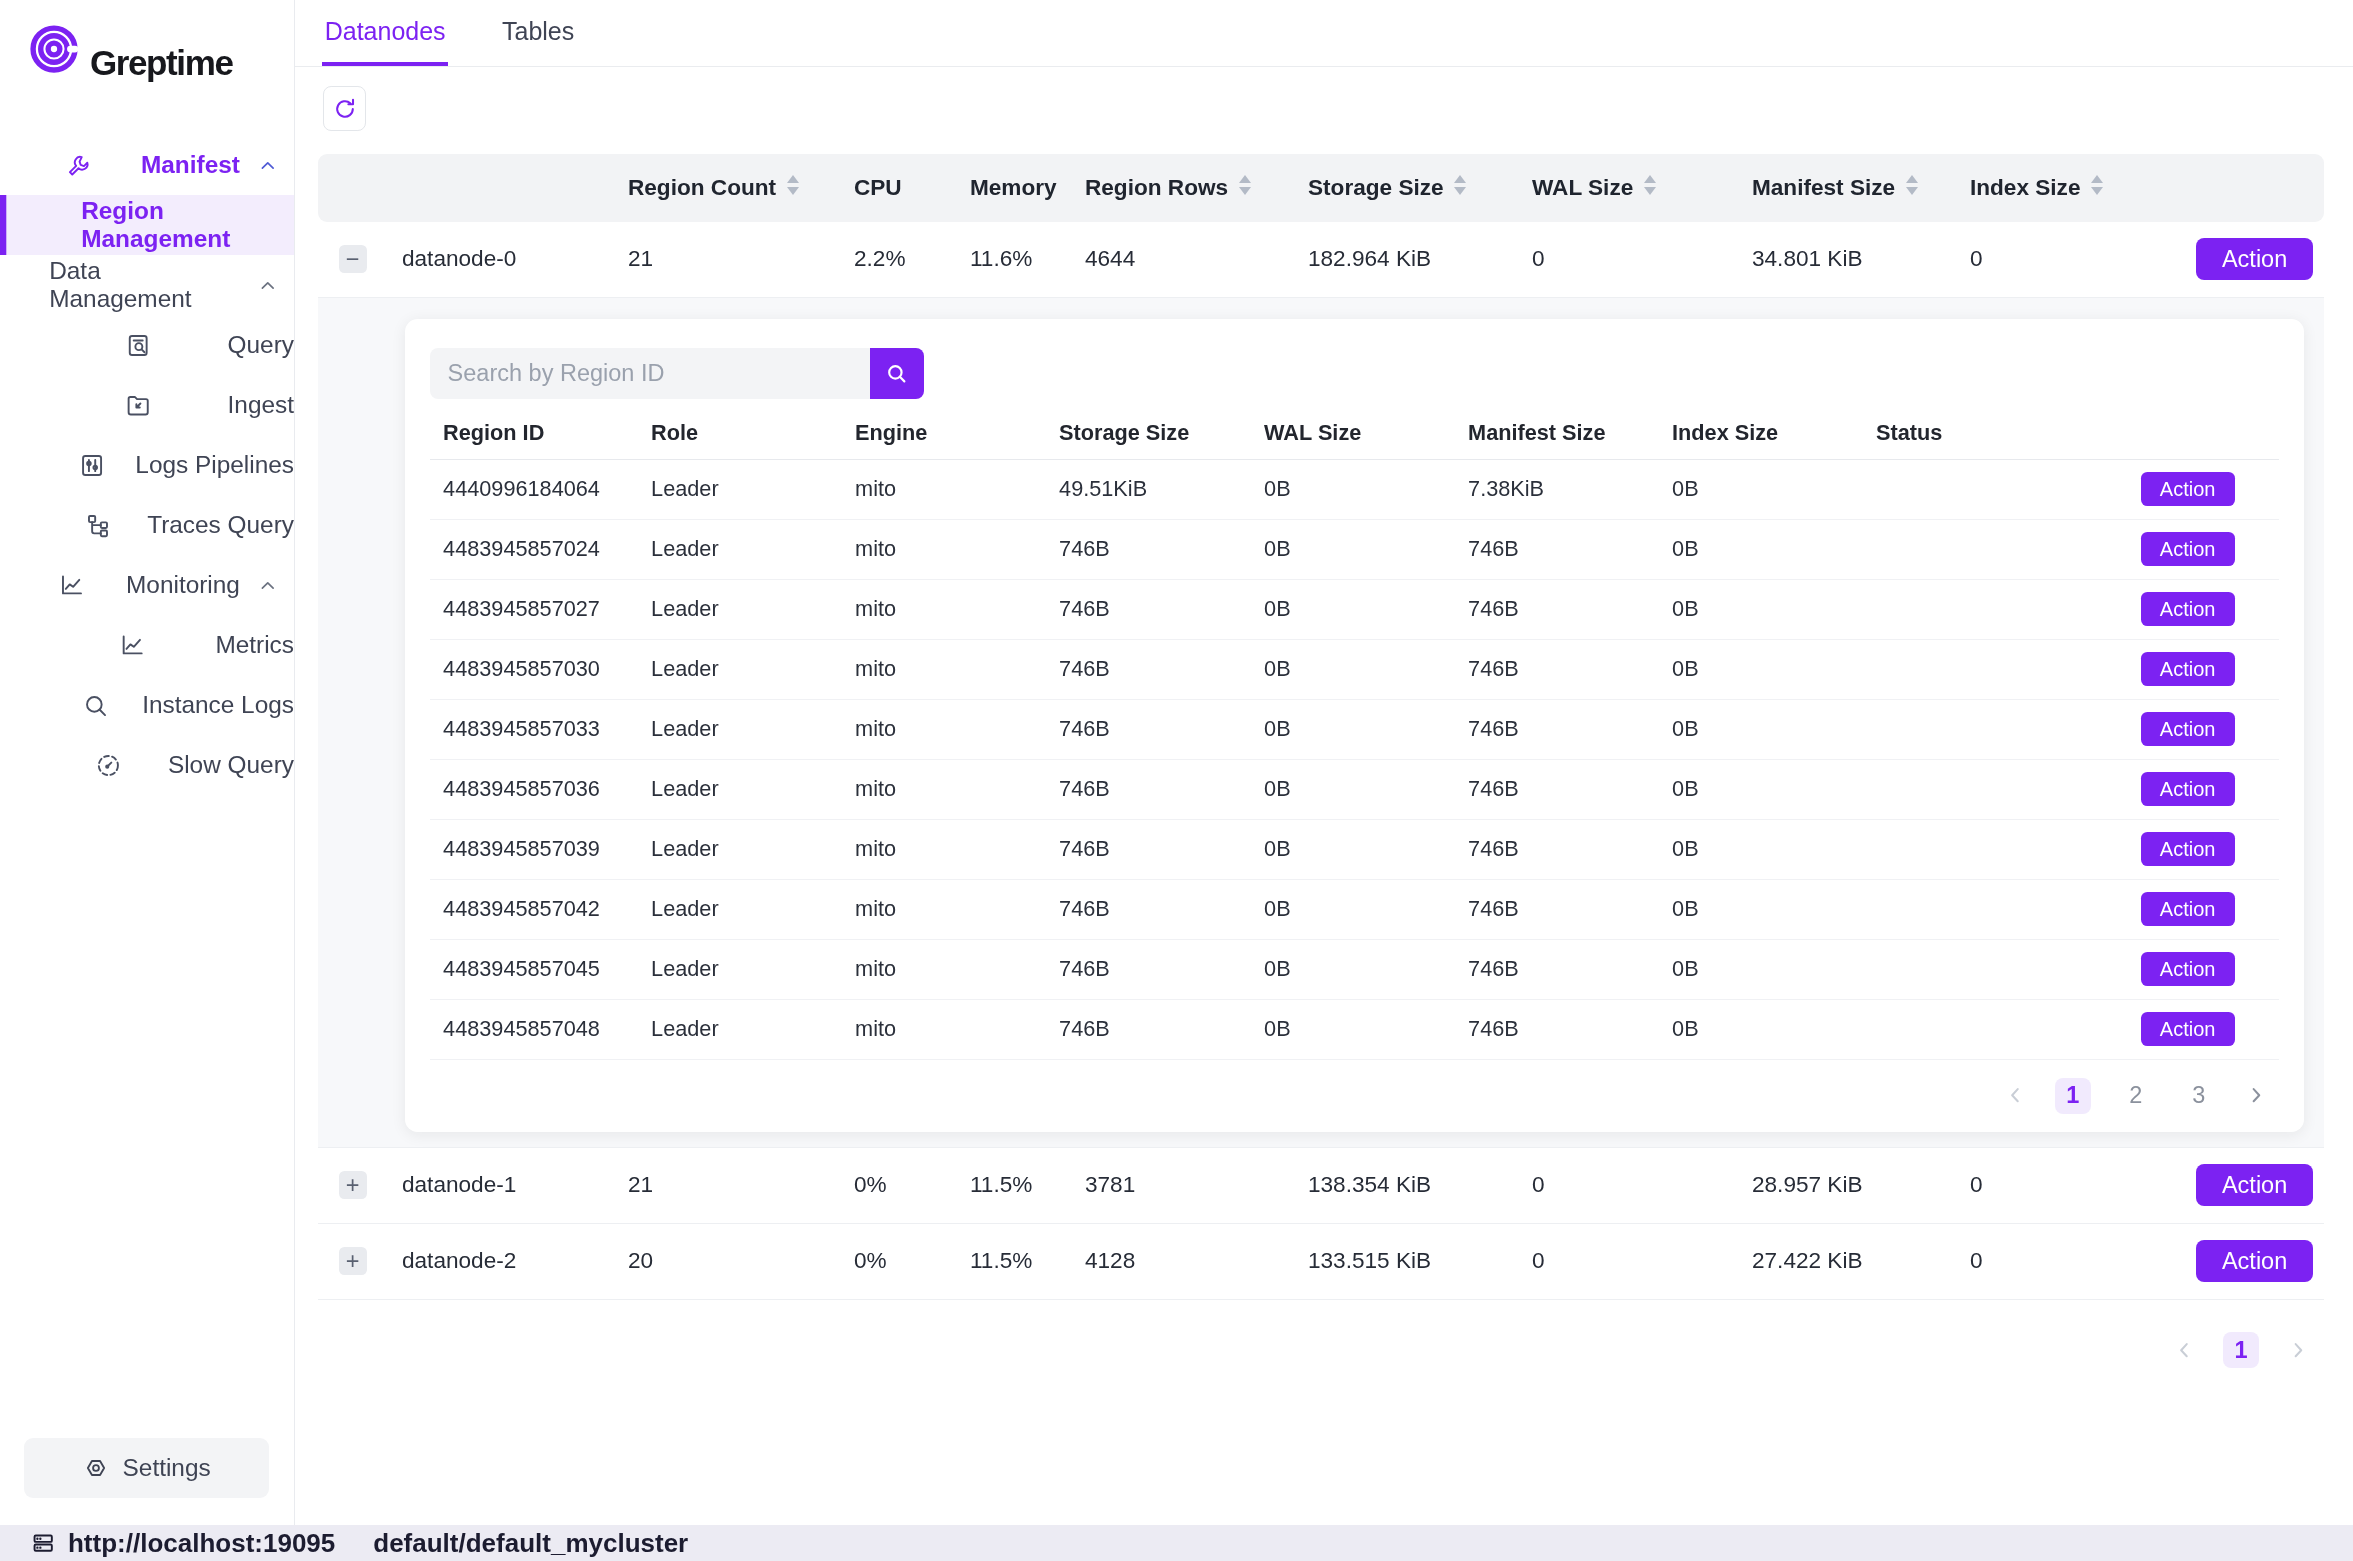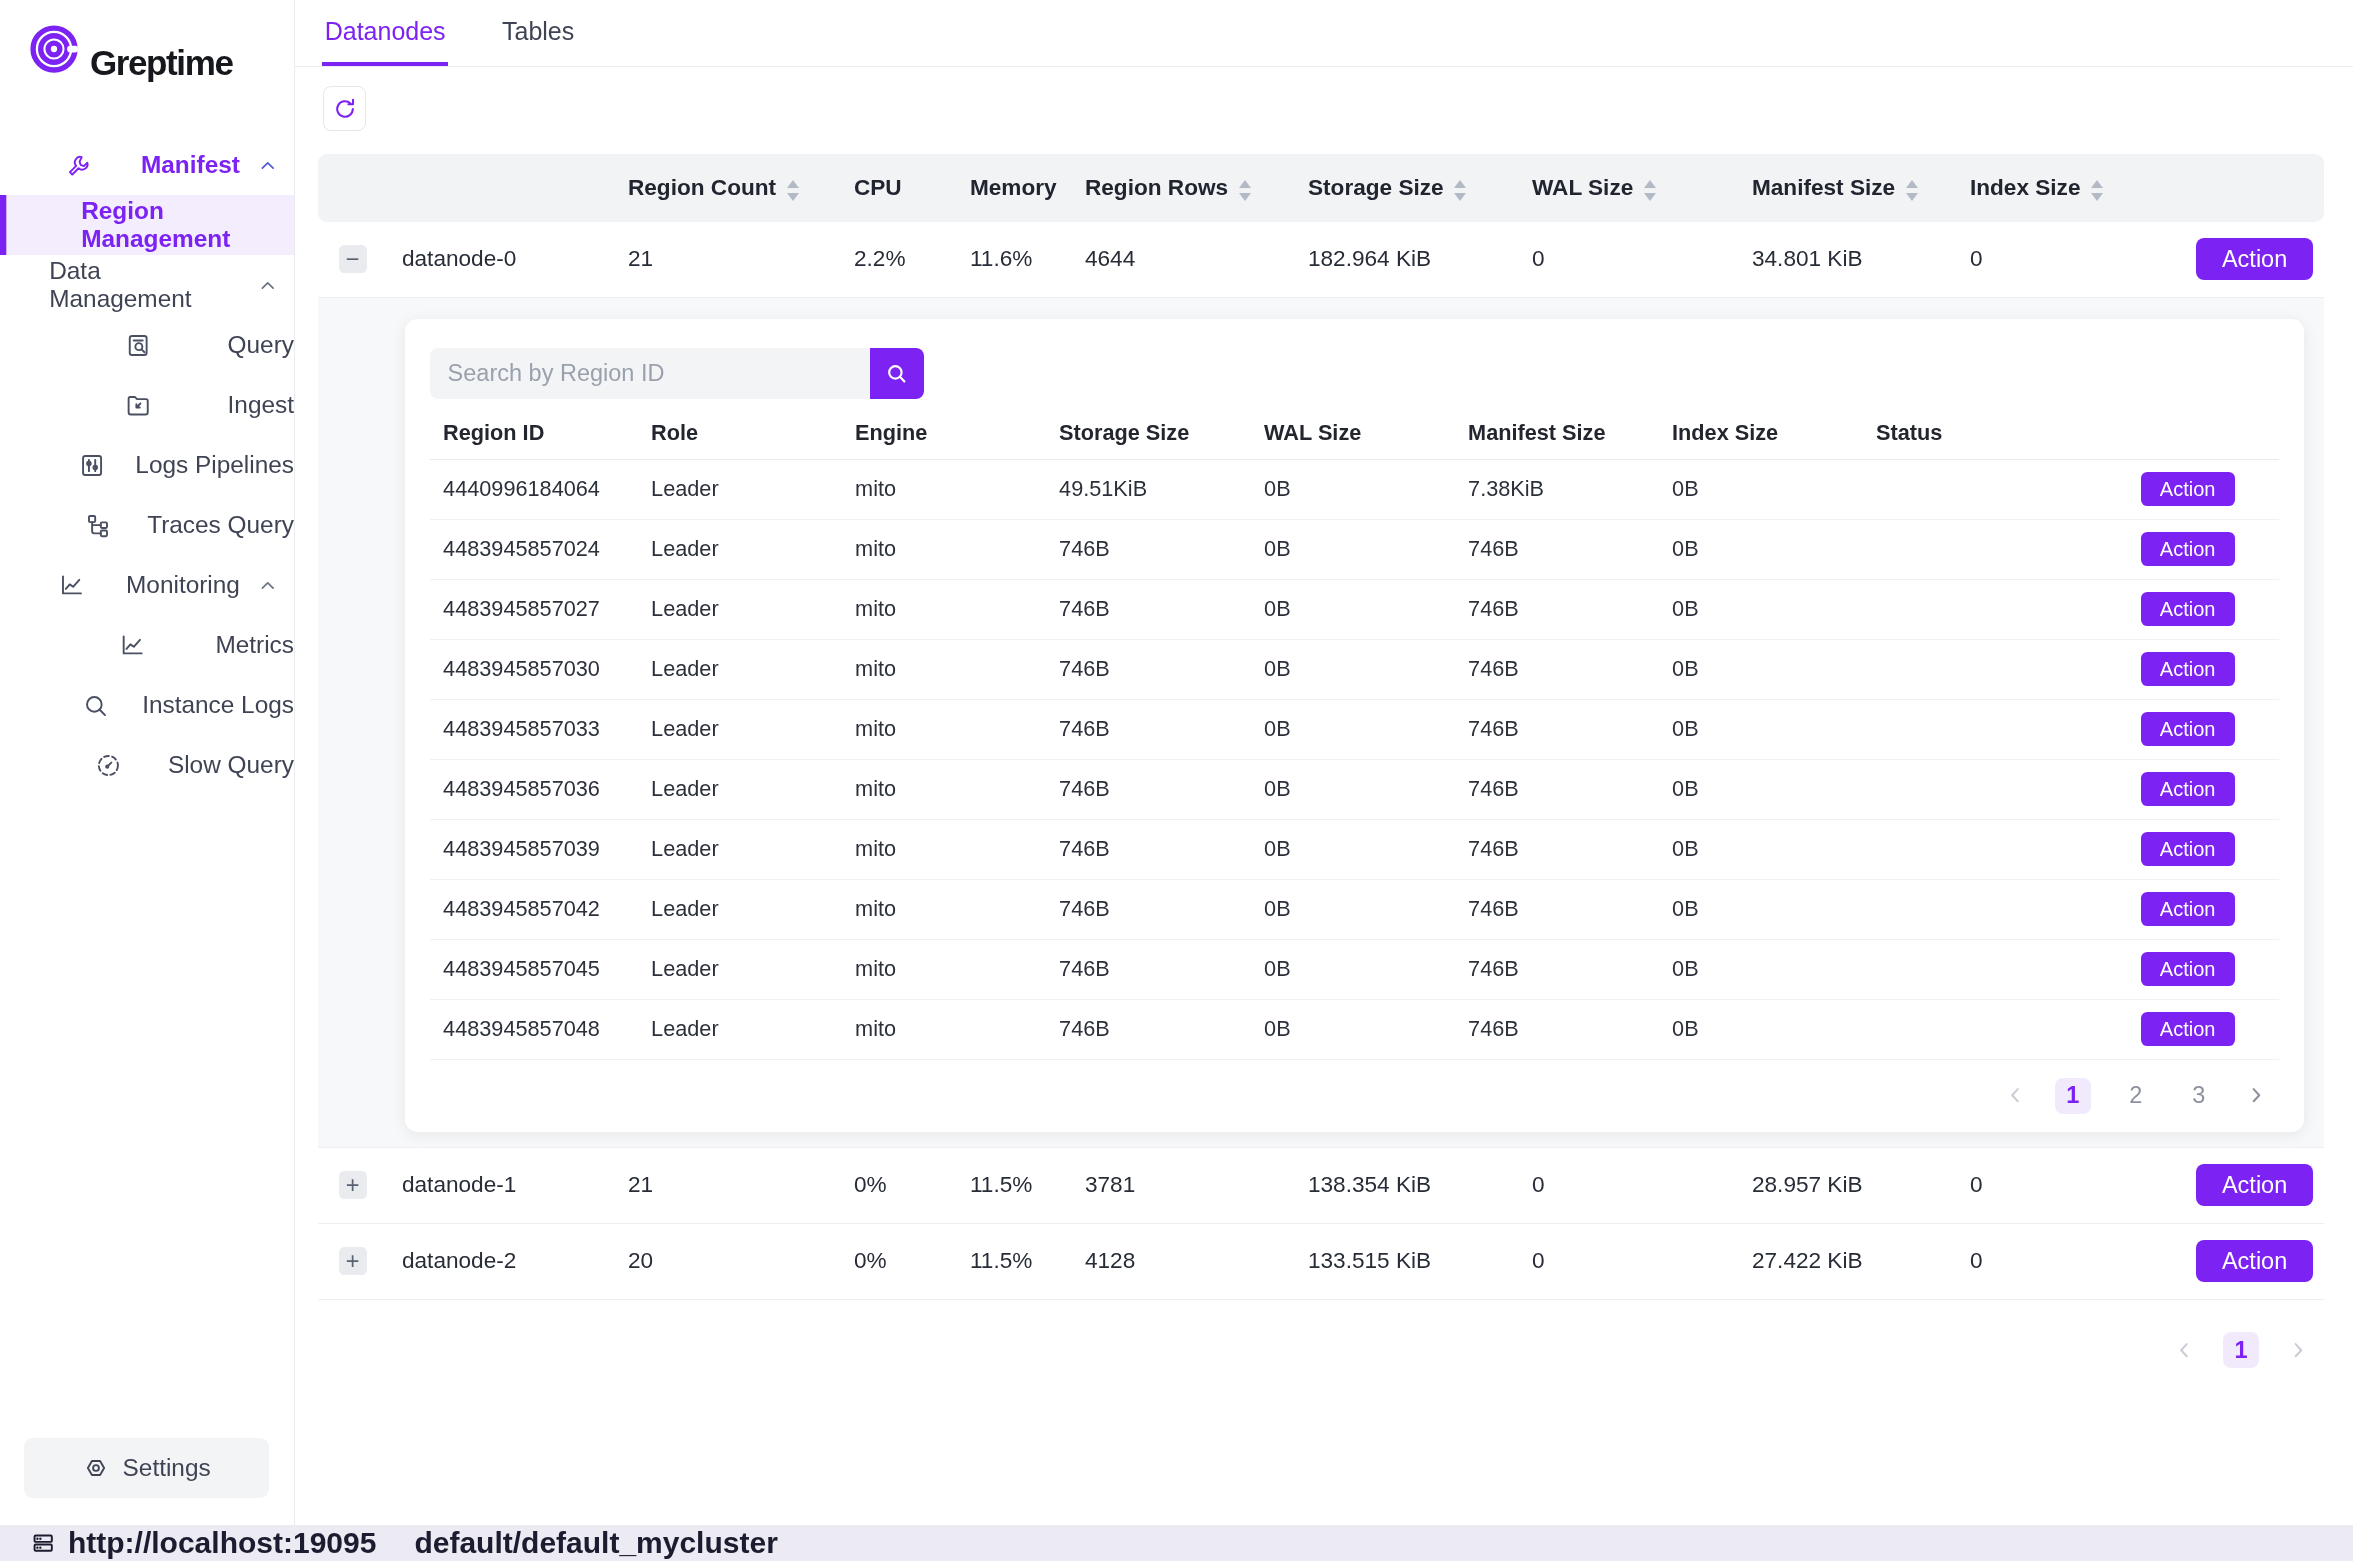--- a/index.html
+++ b/index.html
@@ -32,21 +32,21 @@
   .tabbar { height:67px; border-bottom:1.8px solid #eaecef; display:flex; padding-left:27px; flex-shrink:0; }
   .tab { font-size:25px; color:#3f4454; display:flex; align-items:center; padding:0 2.7px; margin-right:51px; border-bottom:4.5px solid transparent; cursor:pointer; }
   .tab.active { color:#7C22F2; border-bottom-color:#7C22F2; }
   .toolbar { padding:19px 0 0 28px; }
   .refresh { width:43px; height:45px; border-radius:8.1px; border:1.8px solid #e3e6ea; background:#fff; display:flex; align-items:center; justify-content:center; cursor:pointer; }
   .refresh svg { width:26px; height:26px; stroke:#7C22F2; stroke-width:1.9; }
 
   .table-wrap { margin:22.6px 30px 0 22.6px; }
   .dn-grid { display:grid; grid-template-columns:70px 235px 226px 116px 115px 223px 224px 220px 218px 220px 140px; align-items:center; }
   .dn-header { background:#f2f3f5; border-radius:9px; height:68px; font-size:22.6px; font-weight:600; color:#20252f; }
-  .hcell { display:flex; align-items:flex-end; padding-left:5.4px; }
+  .hcell { display:flex; align-items:flex-start; padding-left:5.4px; }
   .sort { display:inline-flex; flex-direction:column; gap:4.5px; margin-left:10.8px; cursor:pointer; }
   .sort i { width:0; height:0; border-left:6.3px solid transparent; border-right:6.3px solid transparent; }
   .sort .up { border-bottom:8.1px solid #b3bac6; }
   .sort .down { border-top:8.1px solid #b3bac6; }
   .dn-row { height:76px; border-bottom:1.8px solid #edeff2; font-size:22.6px; color:#272c37; }
   .dcell { padding-left:5.4px; }
   .name-cell { padding-left:14.4px; }
   .exp-cell { display:flex; justify-content:center; }
   .expbtn { width:28px; height:28px; border-radius:5.4px; background:#e9ebef; color:#596070; font-size:23.5px; display:flex; align-items:center; justify-content:center; border:none; cursor:pointer; }
   .action-cell { display:flex; justify-content:center; }
@@ -72,21 +72,21 @@
   .card .pag { margin-top:18px; padding-right:10.8px; }
   .pnum { min-width:36px; height:36px; display:flex; align-items:center; justify-content:center; font-size:23.5px; color:#8b919d; cursor:pointer; border-radius:8.1px; }
   .pnum.active { background:#F1EAFD; color:#7C22F2; font-weight:600; }
   .pchev { display:flex; align-items:center; cursor:pointer; }
   .pchev svg { width:24.4px; height:24.4px; stroke-width:2; }
   .pchev.dis svg { stroke:#c9ced6; }
   .pchev.en svg { stroke:#8b919d; }
   .outer-pag { margin-top:32.5px; padding-right:13.5px; }
 
   
-  .statusbar { height:36px; background:#ECEBF3; display:flex; align-items:center; padding-left:31px; font-size:30px; font-weight:700; color:#1c1c30; }
+  .statusbar { height:36px; background:#ECEBF3; display:flex; align-items:center; padding-left:31px; font-size:26px; font-weight:700; color:#1c1c30; }
   .statusbar svg { width:24.4px; height:24.4px; stroke:#1c1c30; stroke-width:1.9; margin-right:12.6px; }
   .statusbar .cluster { margin-left:38px; }
 </style>
 </head>
 <body>
 
 <div class="app">
 
   <aside class="sidebar">
     <div class="logo">

